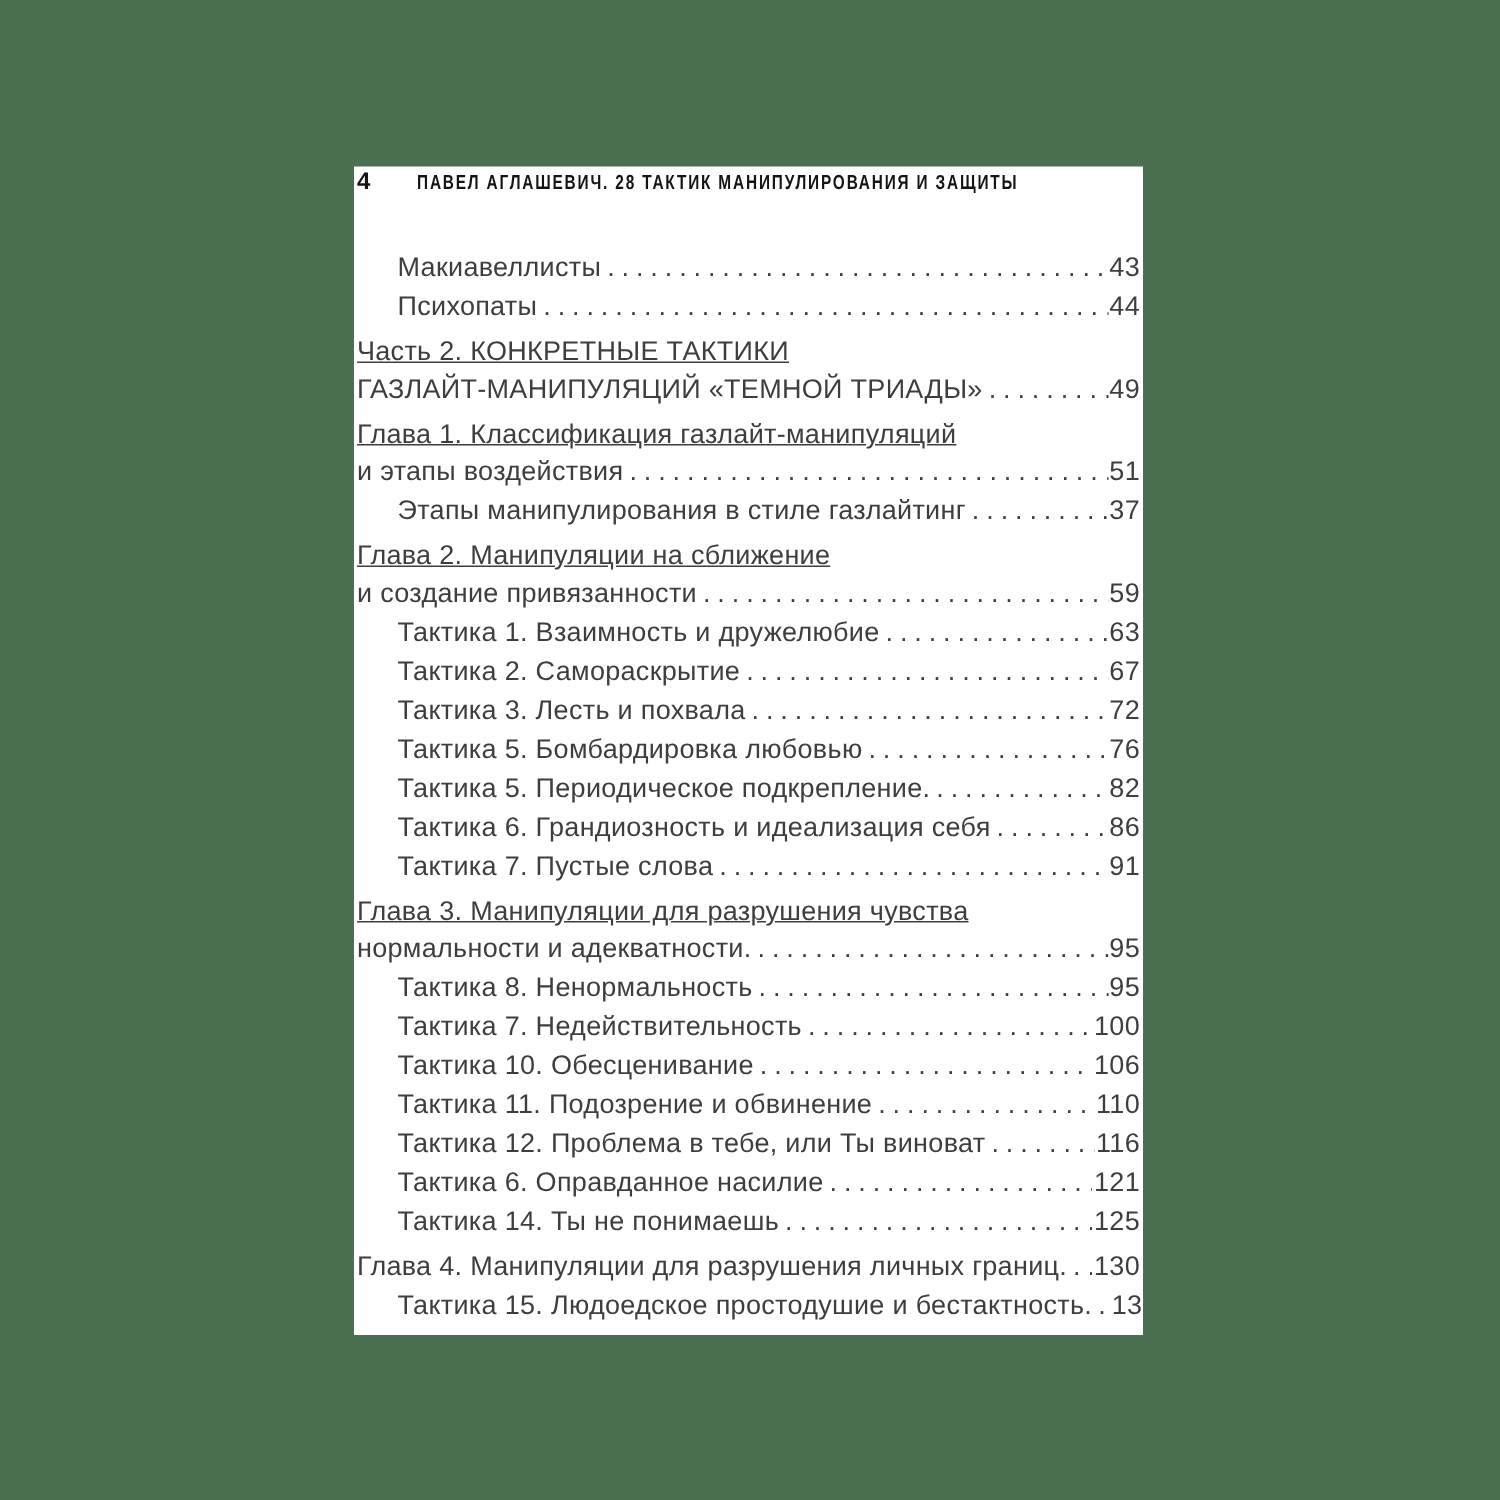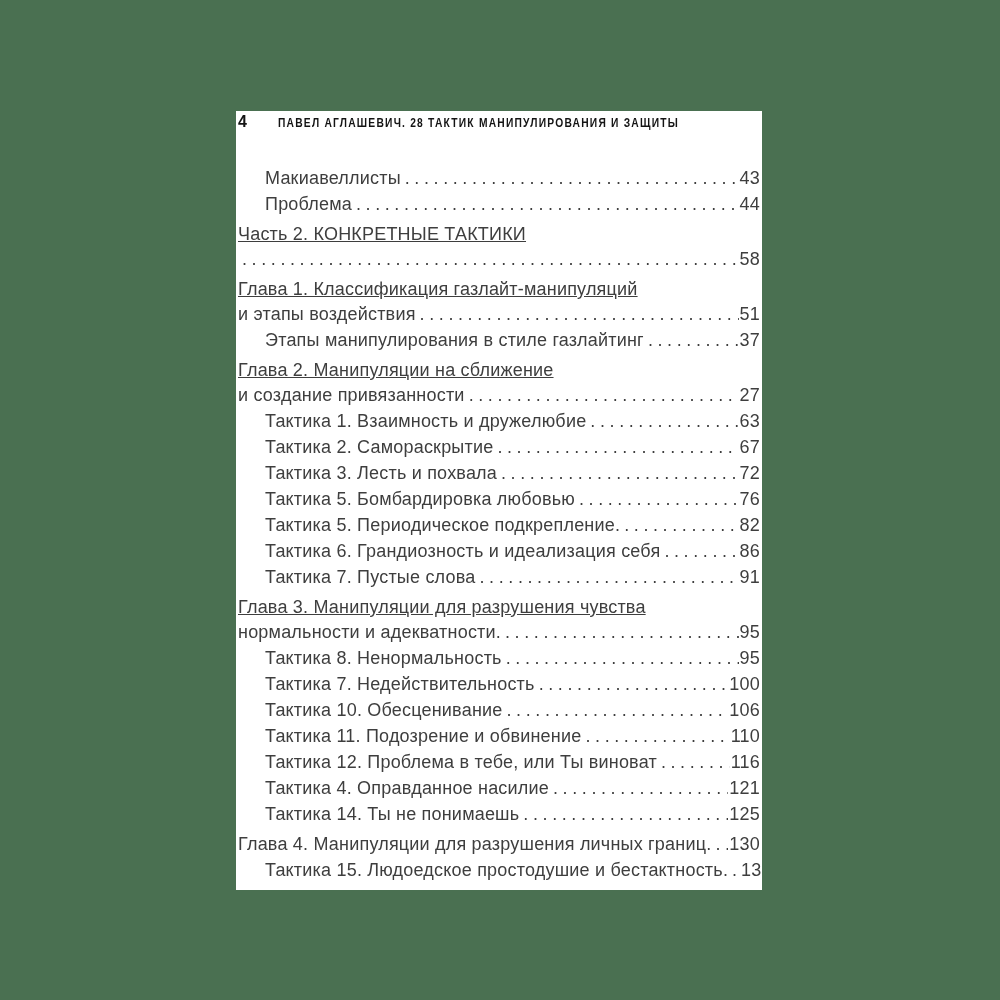--- a/index.html
+++ b/index.html
@@ -83,30 +83,31 @@
   <div class="toc">
       <div class="entry sub">
         <div class="lastline">
           <span class="entry-text">Макиавеллисты</span>
           <span class="dot-leader"></span>
           <span class="page-num">43</span>
         </div>
       </div>
       <div class="entry sub">
         <div class="lastline">
-          <span class="entry-text">Проблема</span>
+          <span class="entry-text">Психопаты</span>
           <span class="dot-leader"></span>
           <span class="page-num">44</span>
         </div>
       </div>
       <div class="entry part">
         <div class="line">Часть 2. КОНКРЕТНЫЕ ТАКТИКИ</div>
         <div class="lastline">
-          <span class="dot-leader"></span>
-          <span class="page-num">58</span>
+          <span class="entry-text">ГАЗЛАЙТ-МАНИПУЛЯЦИЙ «ТЕМНОЙ ТРИАДЫ»</span>
+          <span class="dot-leader"></span>
+          <span class="page-num">49</span>
         </div>
       </div>
       <div class="entry chapter">
         <div class="line">Глава 1. Классификация газлайт-манипуляций</div>
         <div class="lastline">
           <span class="entry-text">и этапы воздействия</span>
           <span class="dot-leader"></span>
           <span class="page-num">51</span>
         </div>
       </div>
@@ -115,21 +116,21 @@
           <span class="entry-text">Этапы манипулирования в стиле газлайтинг</span>
           <span class="dot-leader"></span>
           <span class="page-num">37</span>
         </div>
       </div>
       <div class="entry chapter">
         <div class="line">Глава 2. Манипуляции на сближение</div>
         <div class="lastline">
           <span class="entry-text">и создание привязанности</span>
           <span class="dot-leader"></span>
-          <span class="page-num">27</span>
+          <span class="page-num">59</span>
         </div>
       </div>
       <div class="entry sub">
         <div class="lastline">
           <span class="entry-text">Тактика 1. Взаимность и дружелюбие</span>
           <span class="dot-leader"></span>
           <span class="page-num">63</span>
         </div>
       </div>
       <div class="entry sub">
@@ -212,21 +213,21 @@
       </div>
       <div class="entry sub">
         <div class="lastline">
           <span class="entry-text">Тактика 12. Проблема в тебе, или Ты виноват</span>
           <span class="dot-leader"></span>
           <span class="page-num">116</span>
         </div>
       </div>
       <div class="entry sub">
         <div class="lastline">
-          <span class="entry-text">Тактика 4. Оправданное насилие</span>
+          <span class="entry-text">Тактика 6. Оправданное насилие</span>
           <span class="dot-leader"></span>
           <span class="page-num">121</span>
         </div>
       </div>
       <div class="entry sub">
         <div class="lastline">
           <span class="entry-text">Тактика 14. Ты не понимаешь</span>
           <span class="dot-leader"></span>
           <span class="page-num">125</span>
         </div>

